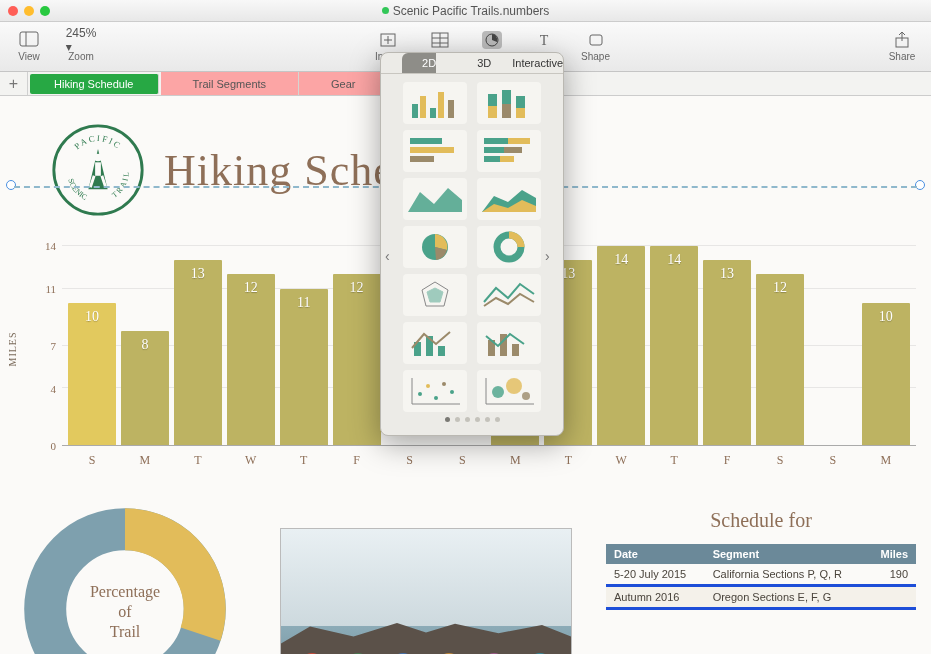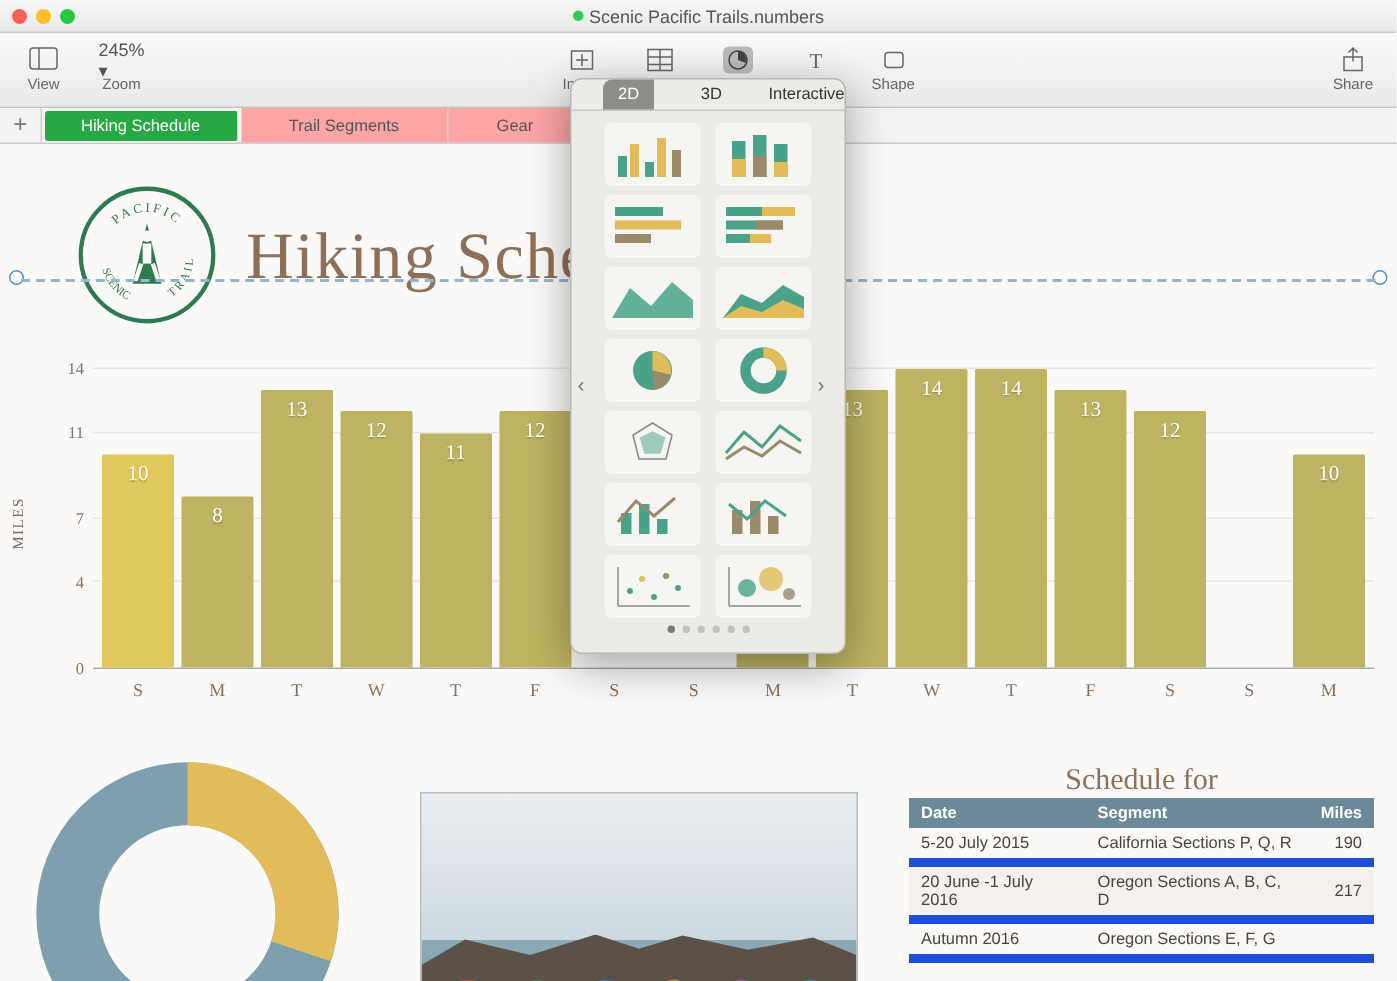--- a/index.html
+++ b/index.html
@@ -58,32 +58,32 @@
 .donut { width:210px; height:210px; }
 .donut-lbl { position:absolute; left:0; right:0; top:78px; text-align:center; font-family:Georgia,serif; color:#8e6f58; font-size:16px; line-height:1.25; }
 
 .photo { position:absolute; left:280px; top:432px; width:292px; height:170px; background:#ddd; border:1px solid #bbb; overflow:hidden; }
 .sky { position:absolute; inset:0; background:linear-gradient(#e9f0f3,#cdd9de 58%,#8cabb7 58%,#6a8b98); }
 .rock { position:absolute; left:0; right:0; bottom:40px; height:34px; background:#5b5149; clip-path: polygon(0 60%, 10% 10%, 25% 40%, 40% 0%, 50% 28%, 60% 2%, 75% 30%, 90% 6%, 100% 40%, 100% 100%, 0 100%); }
 .ppl { position:absolute; bottom:10px; left:0; right:0; display:flex; justify-content:space-evenly; }
 .ppl span { width:28px; height:34px; border-radius:50% 50% 4px 4px; }
 
 .table-block { position:absolute; left:606px; top:412px; width:310px; }
-.table-title { font-family:Georgia,serif; font-size:20px; color:#8e6f58; text-align:center; line-height:1.2; margin-bottom:0; }
+.table-title { font-family:Georgia,serif; font-size:20px; color:#8e6f58; text-align:center; line-height:1.2; margin-bottom:12px; }
 table { width:100%; border-collapse:collapse; font-size:11px; }
 th { background:#6b8999; color:#fff; text-align:left; padding:4px 8px; font-weight:600; }
 th:last-child { text-align:right; }
-td { padding:4px 8px; border-bottom:6px solid #1d4ed8; color:#4a443c; }
+td { padding:4px 8px; border-bottom:3px solid #1d4ed8; color:#4a443c; }
 tr:nth-child(even) td { background:#f4f1ea; }
 td:last-child { text-align:right; }
 
 
 .popover { position:absolute; left:380px; top:52px; width:184px; background:#ecebe7; border:1px solid #bab8b2; border-radius:8px; box-shadow:0 8px 30px rgba(0,0,0,0.35); z-index:50; }
 .pop-tabs { display:flex; border-bottom:1px solid #c8c6c0; }
-.pop-tab { flex:1; text-align:center; font-size:11px; padding:4px 0; color:#333;margin-left:21px; }
+.pop-tab { flex:1; text-align:right; font-size:11px; padding:4px 0; color:#333;margin-left:21px; }
 .pop-tab.active { background:#8e8d88; color:#fff; border-radius:6px 0 0 0; }
 .pop-body { position:relative; padding:8px 4px 6px; }
 .pop-nav { position:absolute; top:50%; transform:translateY(-50%); width:14px; height:14px; color:#777; font-size:14px; }
 .pop-nav.l { left:4px; }
 .pop-nav.r { right:4px; }
 .pop-grid { display:grid; grid-template-columns:1fr 1fr; gap:6px 10px; margin:0 18px; }
 .thumb { height:42px; background:#f6f5f1; border-radius:4px; display:flex; align-items:center; justify-content:center; }
 .thumb svg { width:58px; height:34px; }
 .dots { display:flex; gap:5px; justify-content:center; padding:5px 0 7px; }
 .dots span { width:5px; height:5px; border-radius:50%; background:#c4c2bb; }
@@ -285,20 +285,25 @@
         <span>S</span>
         <span>M</span>
       </div>
   </div>
 
   <div class="donut-wrap">
     <svg class="donut" viewBox="0 0 100 100">
       <circle cx="50" cy="50" r="38" fill="none" stroke="#7ea0ae" stroke-width="20"></circle>
       <path d="M50 12 A38 38 0 0 1 86 62" fill="none" stroke="#e2bc5a" stroke-width="20"></path>
     </svg>
+    <div class="donut-lbl">
+      <span>Percentage</span><br>
+      <span>of</span><br>
+      <span>Trail</span>
+    </div>
   </div>
 
   <div class="photo">
     <div class="sky"></div>
     <div class="rock"></div>
     <div class="ppl">
       <span style="background:#c94a3a"></span>
         <span style="background:#4a7a52"></span>
       <span style="background:#4572b0"></span>
         <span style="background:#c48a3a"></span>
@@ -319,25 +324,20 @@
         <th>Miles</th>
       </tr>
         </thead>
       <tbody>
         <tr>
             <td>5-20 July 2015</td>
             <td>California Sections P, Q, R</td>
             <td>190</td>
           </tr>
         <tr>
-            <td>20 June -1 July 2016</td>
-            <td>Oregon Sections A, B, C, D</td>
-            <td>217</td>
-          </tr>
-        <tr>
             <td>Autumn 2016</td>
             <td>Oregon Sections E, F, G</td>
             <td></td>
           </tr>
       </tbody>
     </table>
   </div>
 </div>
 
 <div class="popover">

